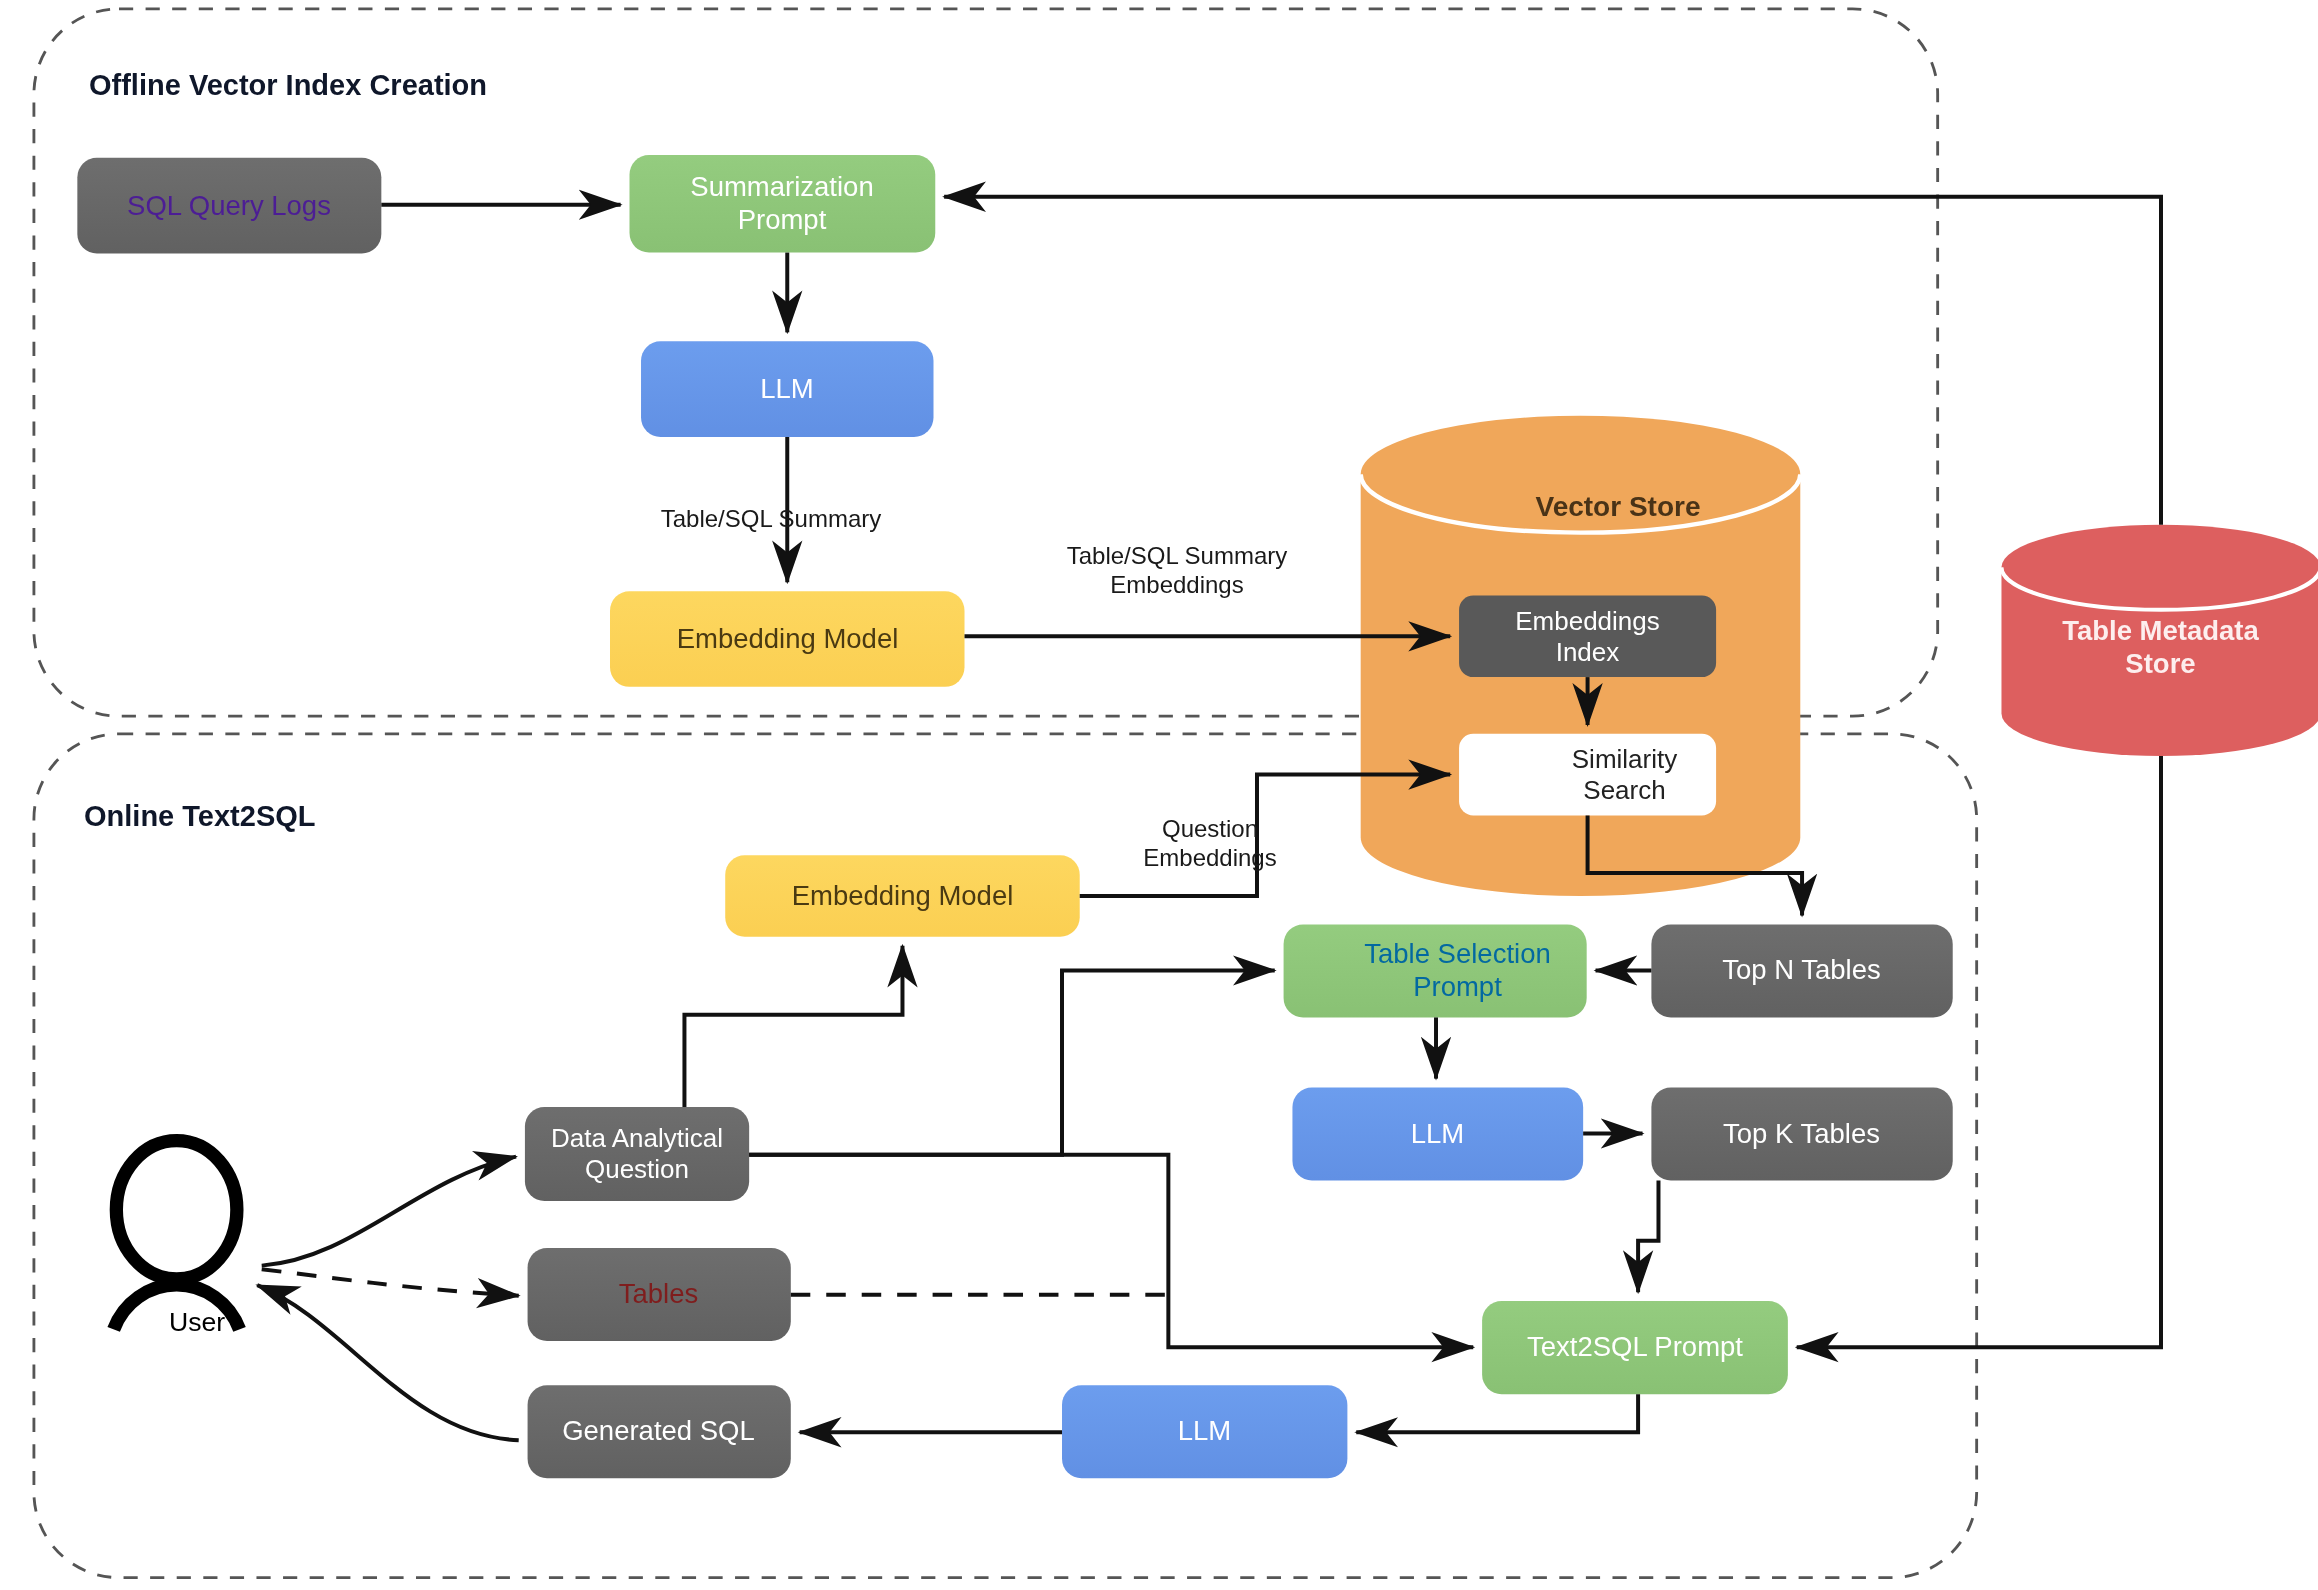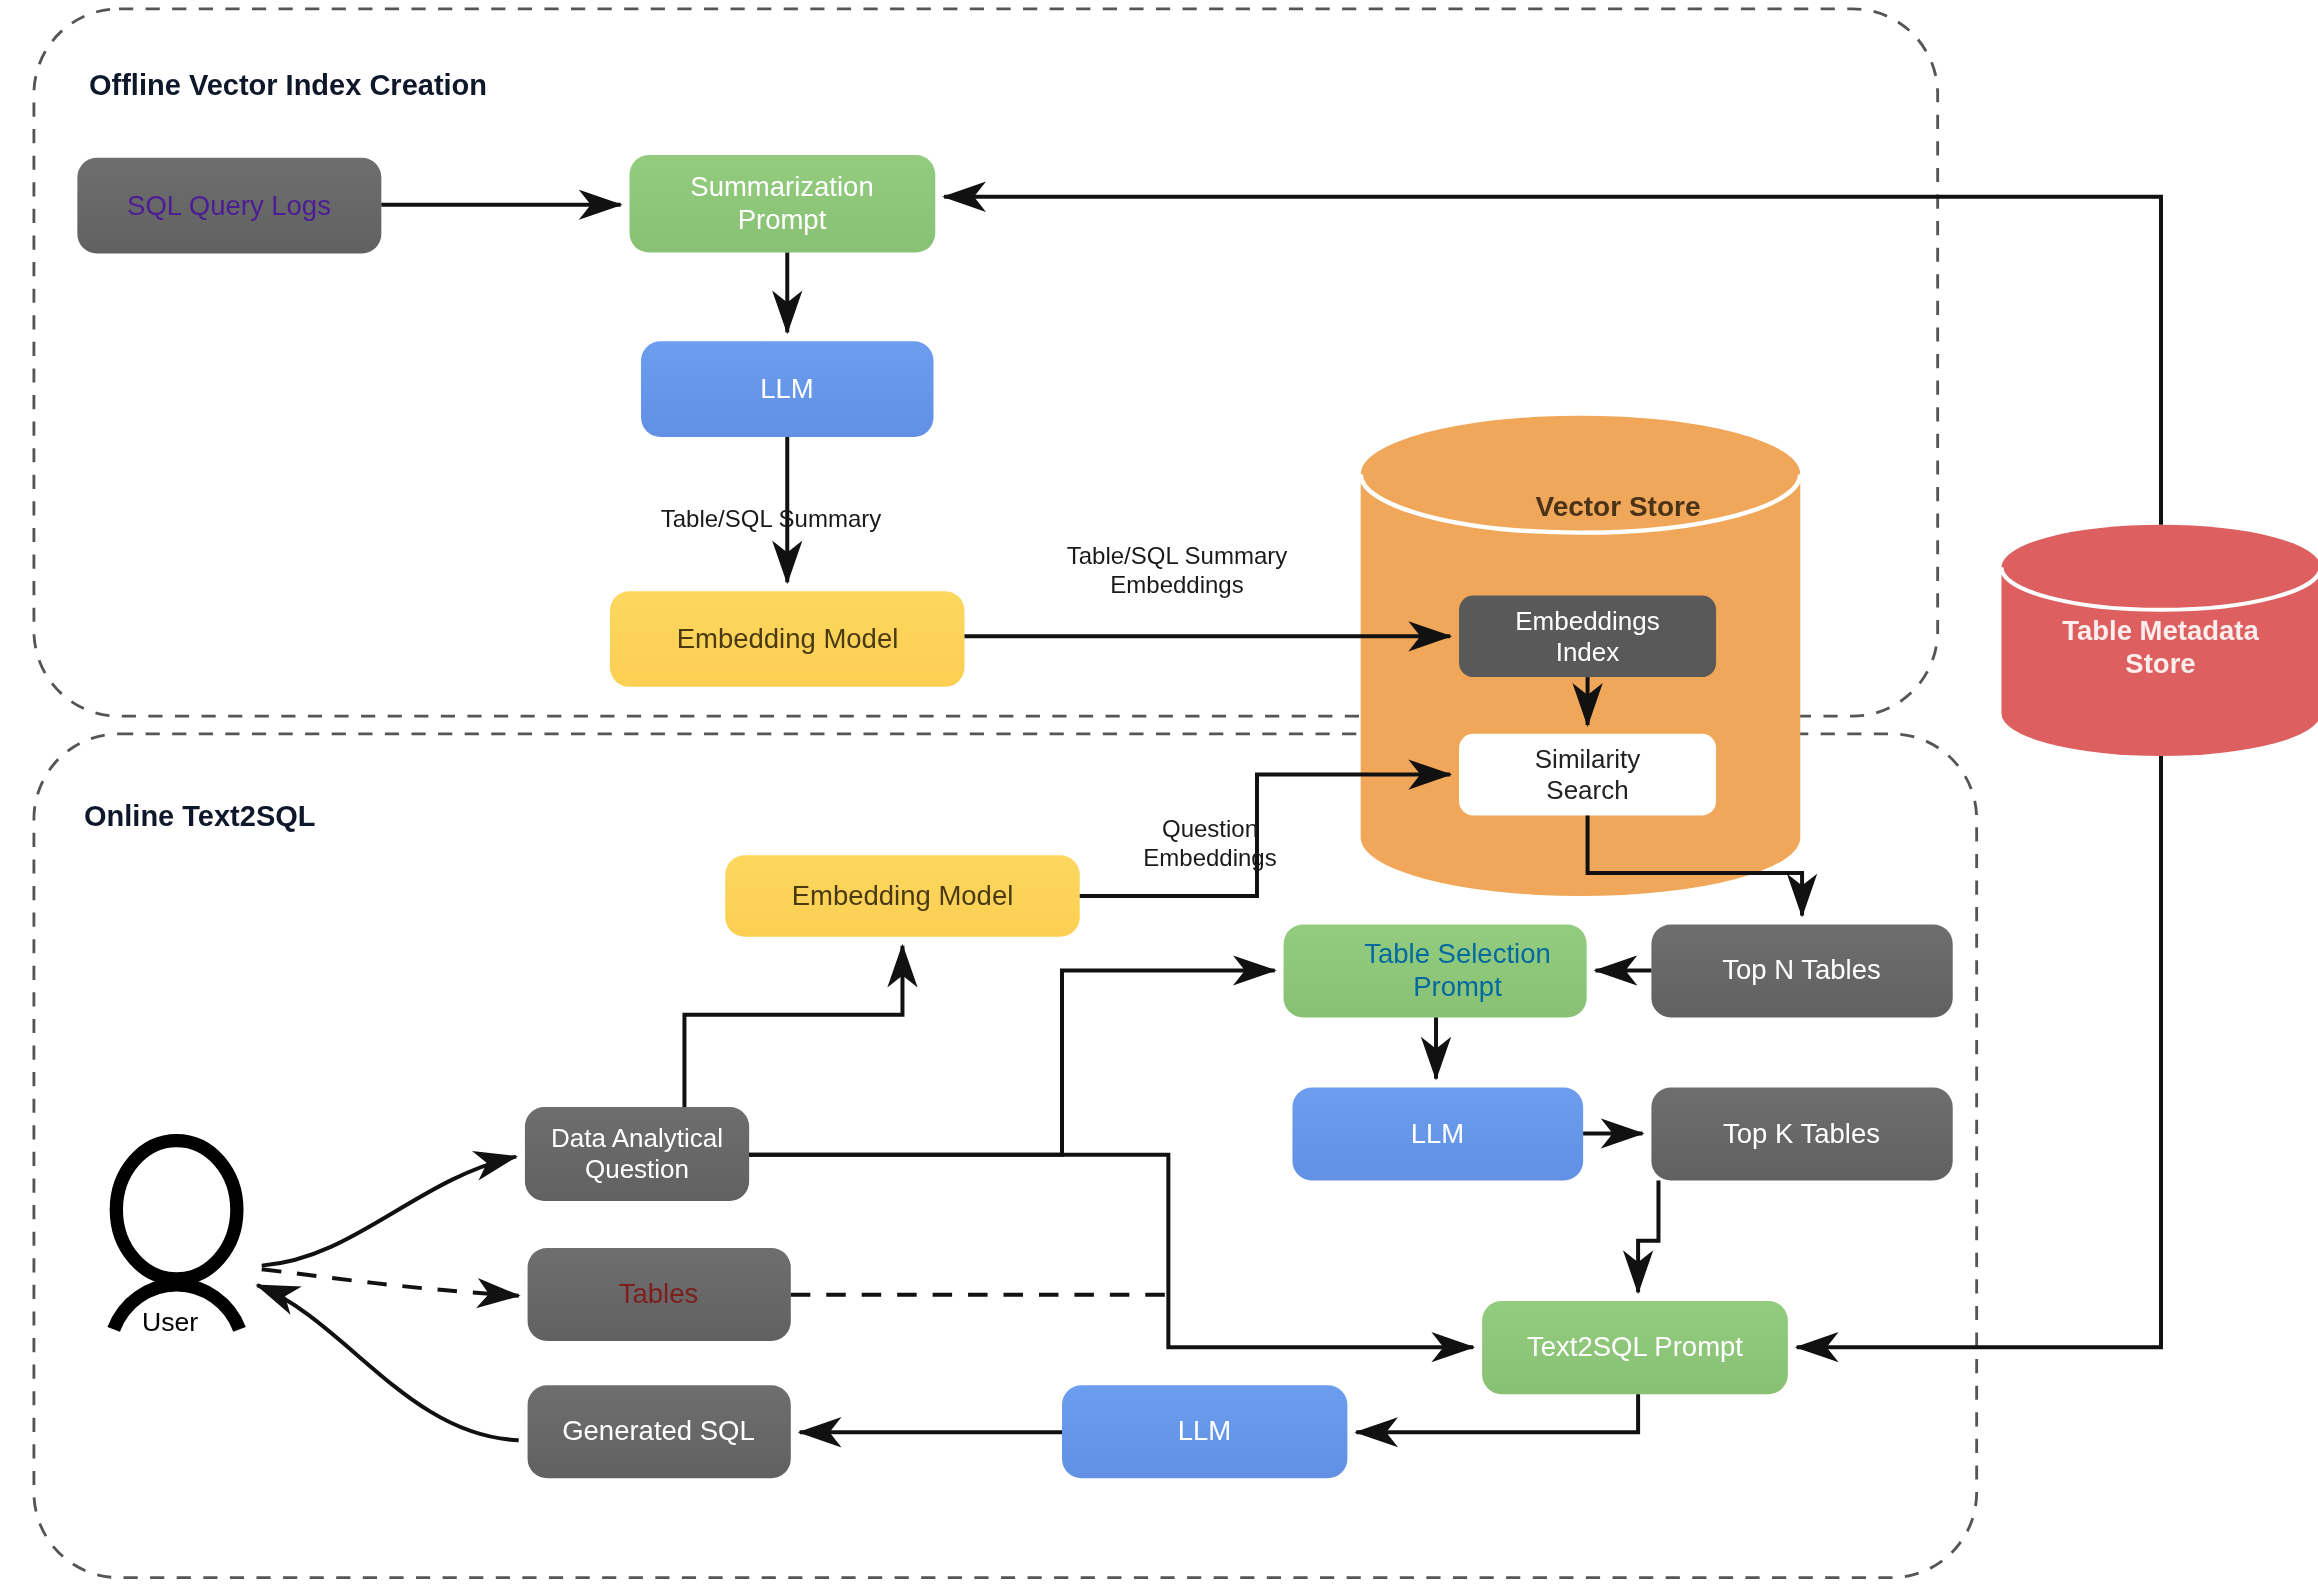--- a/index.html
+++ b/index.html
@@ -8,21 +8,21 @@
   #stage{position:relative;width:2319px;height:1590px;}
   svg#diagram{position:absolute;inset:0;width:2319px;height:1590px;}
   .node-label{
     position:absolute;display:flex;align-items:center;justify-content:center;
     text-align:center;line-height:1.18;pointer-events:none;
     white-space:pre-line;
   }
   .sec-title{position:absolute;font-weight:bold;font-size:29px;color:#0f172a;}
   .edge-label{position:absolute;font-size:24px;color:#1a1a1a;text-align:center;
               line-height:1.2;white-space:pre-line;}
-  .user-cap{position:absolute;font-size:26.6px;color:#000;}
+  .user-cap{position:absolute;font-size:26.6px;color:#000;margin-left:27px;}
 </style>
 </head>
 <body>
 
 <div id="stage">
 
   <svg id="diagram" viewBox="0 0 2616 1794">
     <defs>
       <marker id="arrow" markerWidth="13" markerHeight="13" refX="10.5" refY="4.2" orient="auto" markerUnits="strokeWidth">
         <path d="M0,0.4 L11,4.2 L0,8 L3,4.2 z" fill="#111"></path>
@@ -176,21 +176,21 @@
 
   <div class="node-label" style="left:77px;top:158px;width:304px;height:96px;font-size:27.5px;color:#4c1d95;">SQL Query Logs</div>
   <div class="node-label" style="left:629px;top:155px;width:306px;height:97px;font-size:27.5px;color:#fff;">Summarization
 Prompt</div>
   <div class="node-label" style="left:641px;top:341px;width:292px;height:96px;font-size:27.5px;color:#fff;">LLM</div>
   <div class="node-label" style="left:610px;top:591px;width:355px;height:96px;font-size:27.5px;color:#4a3a12;">Embedding Model</div>
 
   <div class="node-label" style="left:1361px;top:479px;width:440px;height:55px;font-size:28px;font-weight:bold;color:#4a3317;padding-left:37px;">Vector Store</div>
   <div class="node-label" style="left:1459px;top:596px;width:257px;height:82px;font-size:26px;color:#fff;">Embeddings
 Index</div>
-  <div class="node-label" style="left:1459px;top:734px;width:257px;height:82px;font-size:26px;color:#222;">Similarity
+  <div class="node-label" style="left:1459px;top:734px;width:257px;height:82px;font-size:26px;color:#222;padding-left:37px;">Similarity
 Search</div>
 
   <div class="node-label" style="left:2001px;top:603px;width:319px;height:89px;font-size:27.5px;font-weight:bold;color:#fdeeee;">Table Metadata
 Store</div>
 
   <div class="node-label" style="left:725px;top:855px;width:355px;height:82px;font-size:27.5px;color:#4a3a12;">Embedding Model</div>
   <div class="node-label" style="left:1283px;top:924px;width:349px;height:93px;font-size:27.5px;color:#0369a1;">Table Selection
 Prompt</div>
   <div class="node-label" style="left:1651px;top:924px;width:301px;height:93px;font-size:27.5px;color:#fff;">Top N Tables</div>
   <div class="node-label" style="left:1292px;top:1088px;width:291px;height:93px;font-size:27.5px;color:#fff;">LLM</div>

